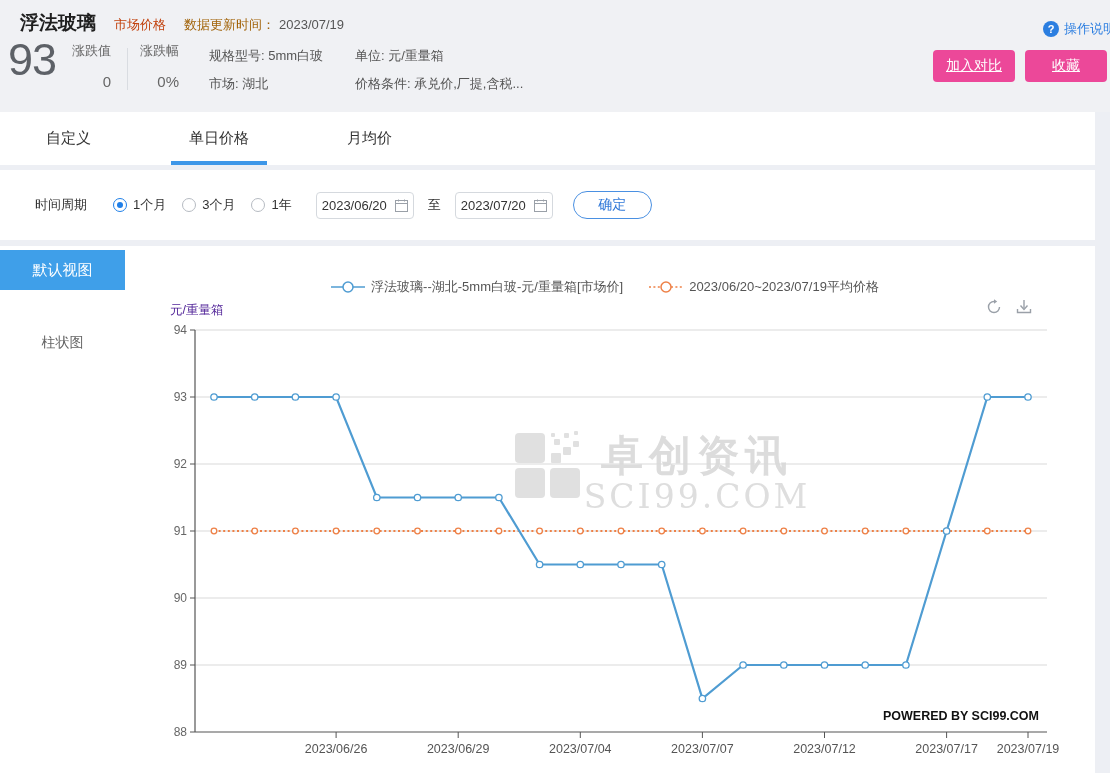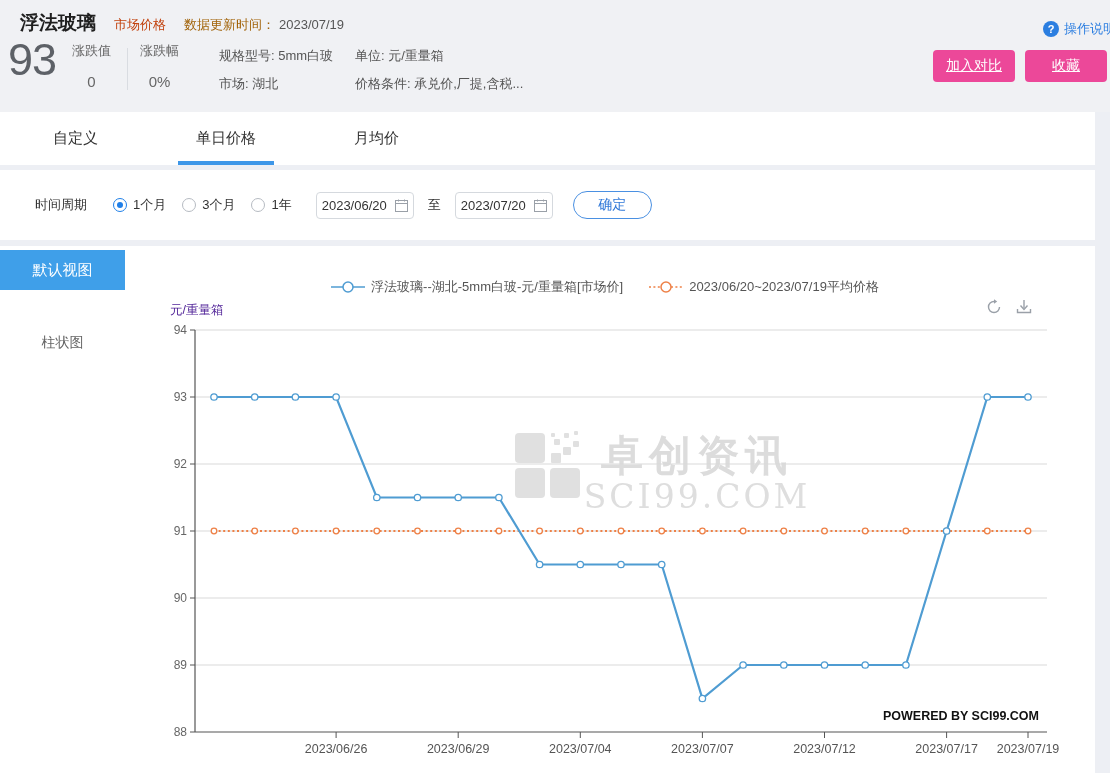--- a/index.html
+++ b/index.html
@@ -17,32 +17,32 @@
   .title-row { position:absolute; top:10px; left:20px; display:flex; align-items:baseline; }
   .page-title { font-size:19px; font-weight:bold; color:#1f1f1f; }
   .title-tag { font-size:13px; color:#c2410c; margin-left:18px; }
   .update-label { font-size:13px; color:#a16207; margin-left:18px; }
   .update-value { font-size:13px; color:#555; margin-left:4px; }
   .help-link { position:absolute; top:20px; right:-6px; display:flex; align-items:center; cursor:pointer; }
   .q-icon { width:16px; height:16px; border-radius:50%; background:#2b7ee0; color:#fff; font-size:11px; font-weight:bold;
             display:flex; align-items:center; justify-content:center; }
   .help-text { color:#2b7ee0; font-size:13px; margin-left:5px; white-space:nowrap; }
   .big-price { position:absolute; top:34px; left:8px; font-size:45px; color:#5d6167; letter-spacing:-1px; }
-  .chg-group { position:absolute; top:42px; text-align:center; font-size:13px; color:#666; }
+  .chg-group { position:absolute; top:42px; text-align:right; font-size:13px; color:#666; }
   .chg-group .lbl { font-size:13px; color:#666; }
   .chg-group .val { font-size:15px; color:#666; margin-top:13px; }
   .v-divider { position:absolute; top:48px; left:127px; width:1px; height:42px; background:#d9dce1; }
   .meta-col { position:absolute; top:42px; font-size:13px; color:#555; line-height:28px; }
   .hd-buttons { position:absolute; top:50px; right:3px; display:flex; gap:10px; }
   .hd-btn { width:82px; height:32px; background:#ec4899; color:#fff; font-size:14px; border:none;
             border-radius:4px; cursor:pointer; font-family:inherit;text-decoration:underline; }
 
   
   .tabs-band { top:112px; height:53px; }
-  .tabs { display:flex; padding-left:35px; height:53px; }
+  .tabs { display:flex; padding-left:28px; height:53px; }
   .tab { height:53px; line-height:51px; padding:0 18px; margin-right:62px; font-size:15px; color:#333;
          border-bottom:4px solid transparent; cursor:pointer; white-space:nowrap; }
   .tab.active { border-bottom-color:#3e97e8; }
 
   
   .filter-band { top:170px; height:70px; }
   .filter-row { display:flex; align-items:center; height:70px; padding-left:35px; }
   .filter-label { font-size:13px; color:#333; margin-right:26px; }
   .radio-item { display:flex; align-items:center; margin-right:16px; cursor:pointer; }
   .radio-circle { width:14px; height:14px; border-radius:50%; border:1px solid #b6bbc2; background:#fff; position:relative; }
@@ -87,21 +87,21 @@
   <div class="big-price">93</div>
   <div class="chg-group" style="left:72px;">
     <div class="lbl">涨跌值</div>
     <div class="val">0</div>
   </div>
   <div class="v-divider"></div>
   <div class="chg-group" style="left:140px;">
     <div class="lbl">涨跌幅</div>
     <div class="val">0%</div>
   </div>
-  <div class="meta-col" style="left:219px;">
+  <div class="meta-col" style="left:209px;">
     <div>规格型号: 5mm白玻</div>
     <div>市场: 湖北</div>
   </div>
   <div class="meta-col" style="left:355px;">
     <div>单位: 元/重量箱</div>
     <div>价格条件: 承兑价,厂提,含税...</div>
   </div>
   <div class="hd-buttons">
     <button class="hd-btn">加入对比</button>
     <button class="hd-btn">收藏</button>

